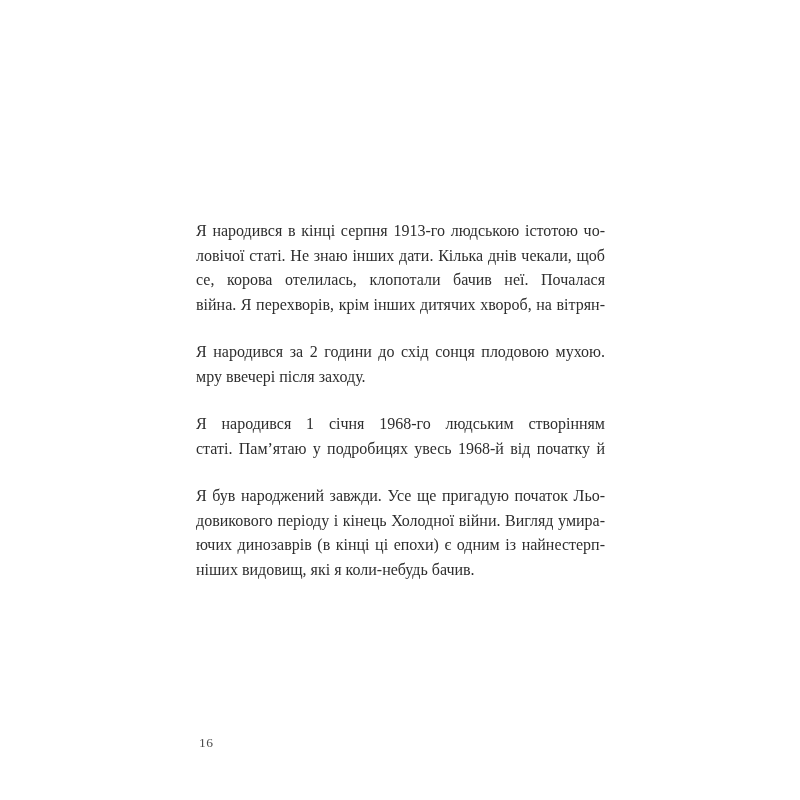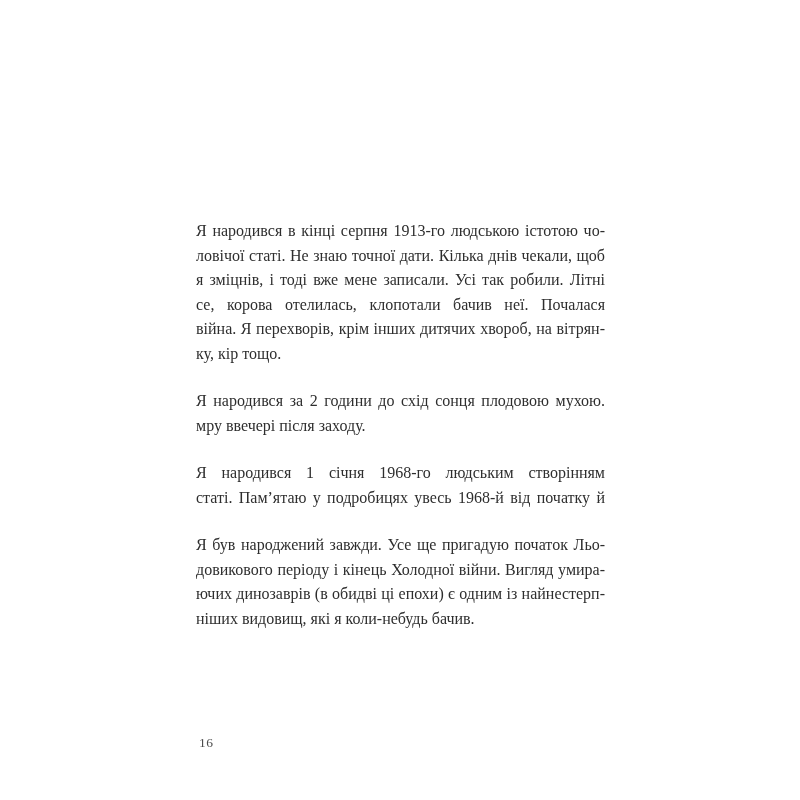--- a/index.html
+++ b/index.html
@@ -54,35 +54,33 @@
     letter-spacing: 0.4px;
   }
 </style>
 </head>
 <body>
 
 <div class="book-page" style="background: rgb(255, 255, 255); color: rgb(46, 46, 46);">
   <main class="text-block">
       <div class="para">
         <div class="line">Я народився в кінці серпня 1913-го людською істотою чо-</div>
-        <div class="line">ловічої статі. Не знаю точної дати. Кілька днів чекали, щоб</div>
-        <div class="line">я зміцнів, і тоді вже мене записали. Усі так робили. Літні</div>
+        <div class="line">ловічої статі. Не знаю інших дати. Кілька днів чекали, щоб</div>
         <div class="line">се, корова отелилась, клопотали бачив неї. Почалася Велика</div>
         <div class="line">війна. Я перехворів, крім інших дитячих хвороб, на вітрян-</div>
-        <div class="line last">ку, кір тощо.</div>
       </div>
       <div class="para">
         <div class="line">Я народився за 2 години до схід сонця плодовою мухою. По-</div>
         <div class="line last">мру ввечері після заходу.</div>
       </div>
       <div class="para">
         <div class="line">Я народився 1 січня 1968-го людським створінням чоловічої</div>
         <div class="line">статі. Пам’ятаю у подробицях увесь 1968-й від початку й до</div>
       </div>
       <div class="para">
         <div class="line">Я був народжений завжди. Усе ще пригадую початок Льо-</div>
         <div class="line">довикового періоду і кінець Холодної війни. Вигляд умира-</div>
-        <div class="line">ючих динозаврів (в обидві ці епохи) є одним із найнестерп-</div>
+        <div class="line">ючих динозаврів (в кінці ці епохи) є одним із найнестерп-</div>
         <div class="line last">ніших видовищ, які я коли-небудь бачив.</div>
       </div>
     </main>
   <div class="folio" style="color: rgb(76, 76, 76);">16</div>
 </div>
 
 </body></html>

